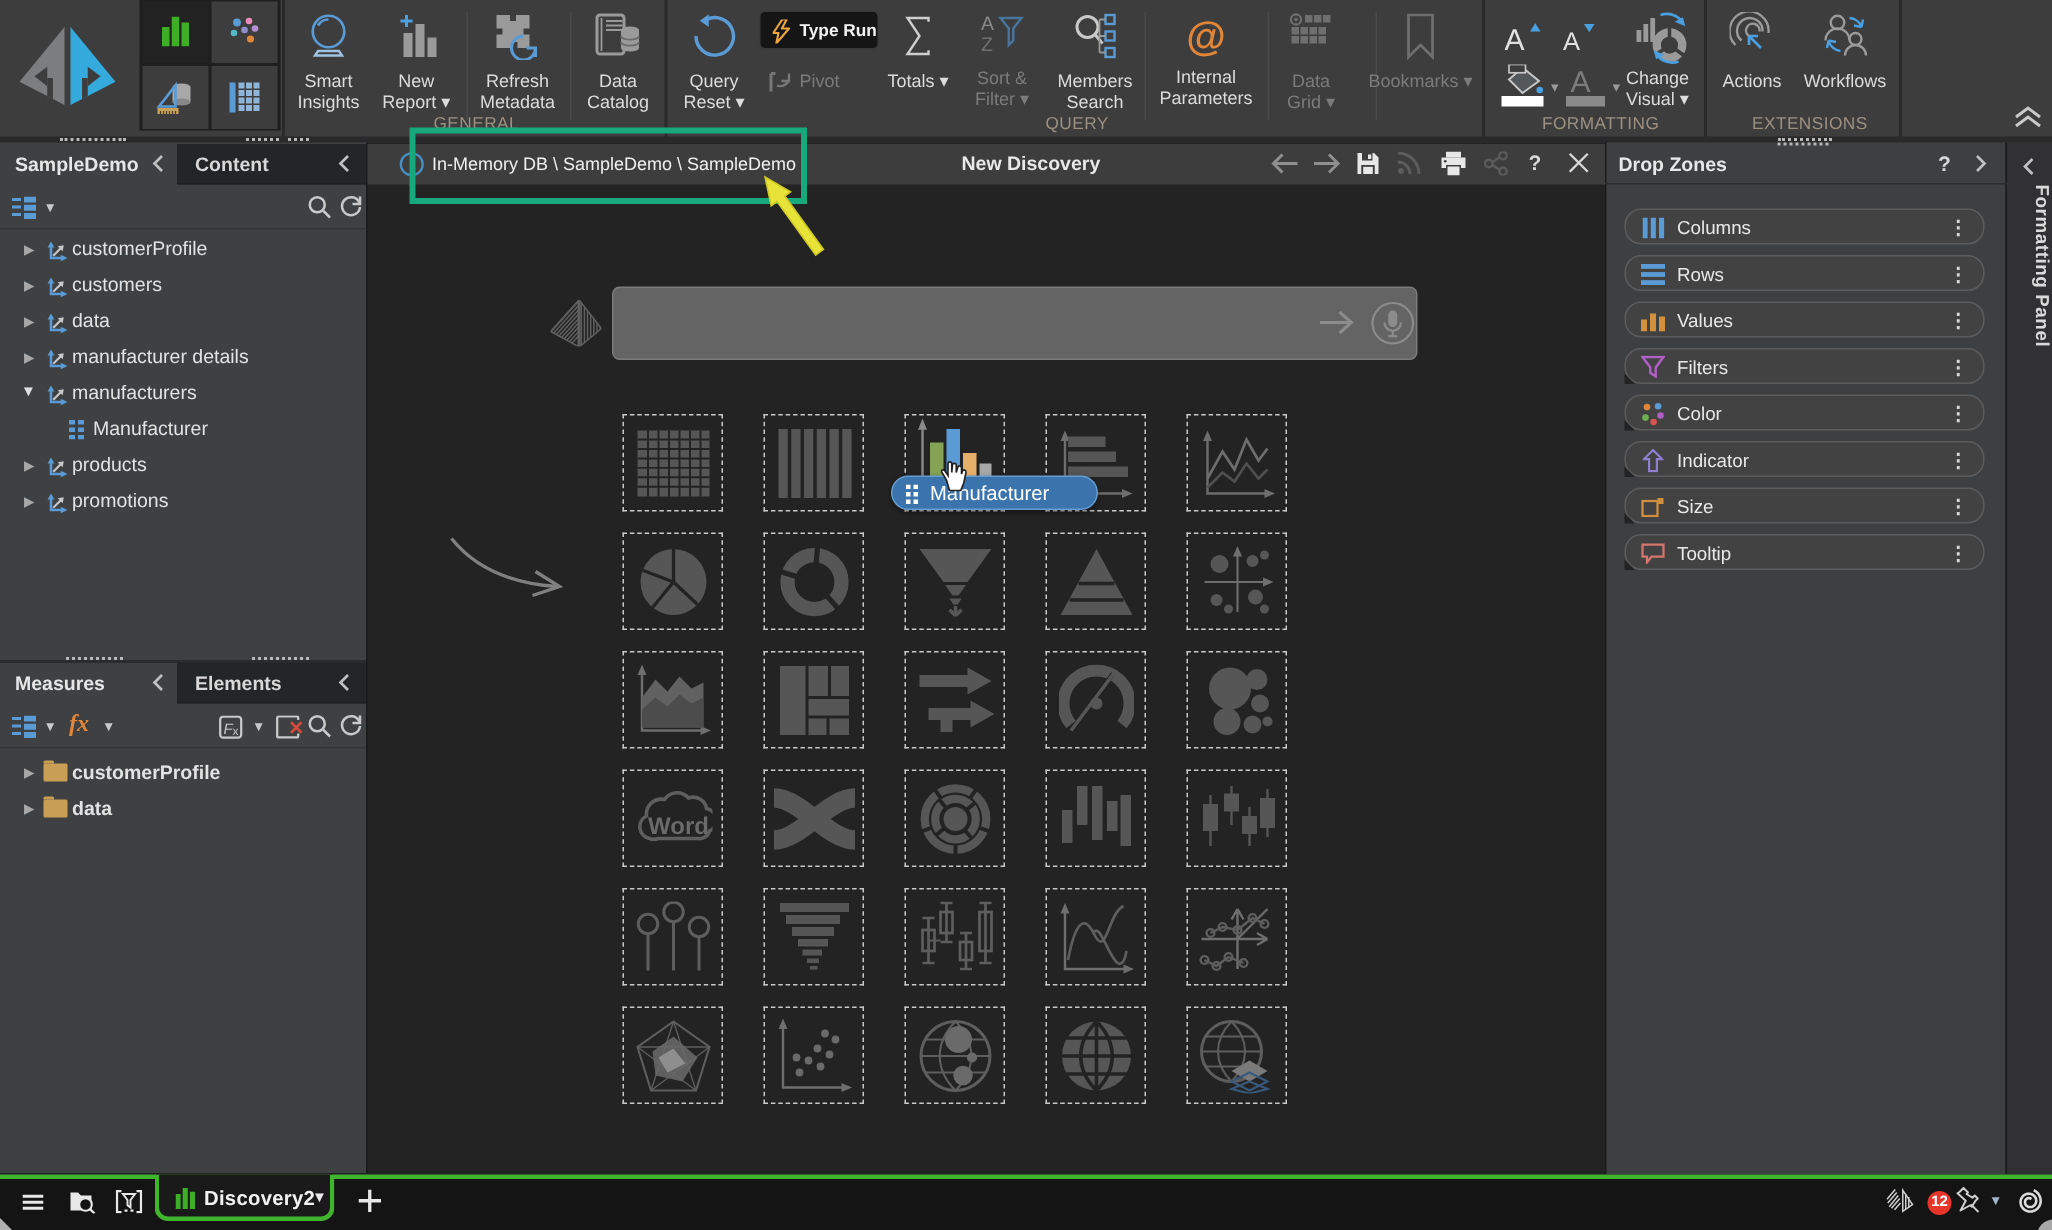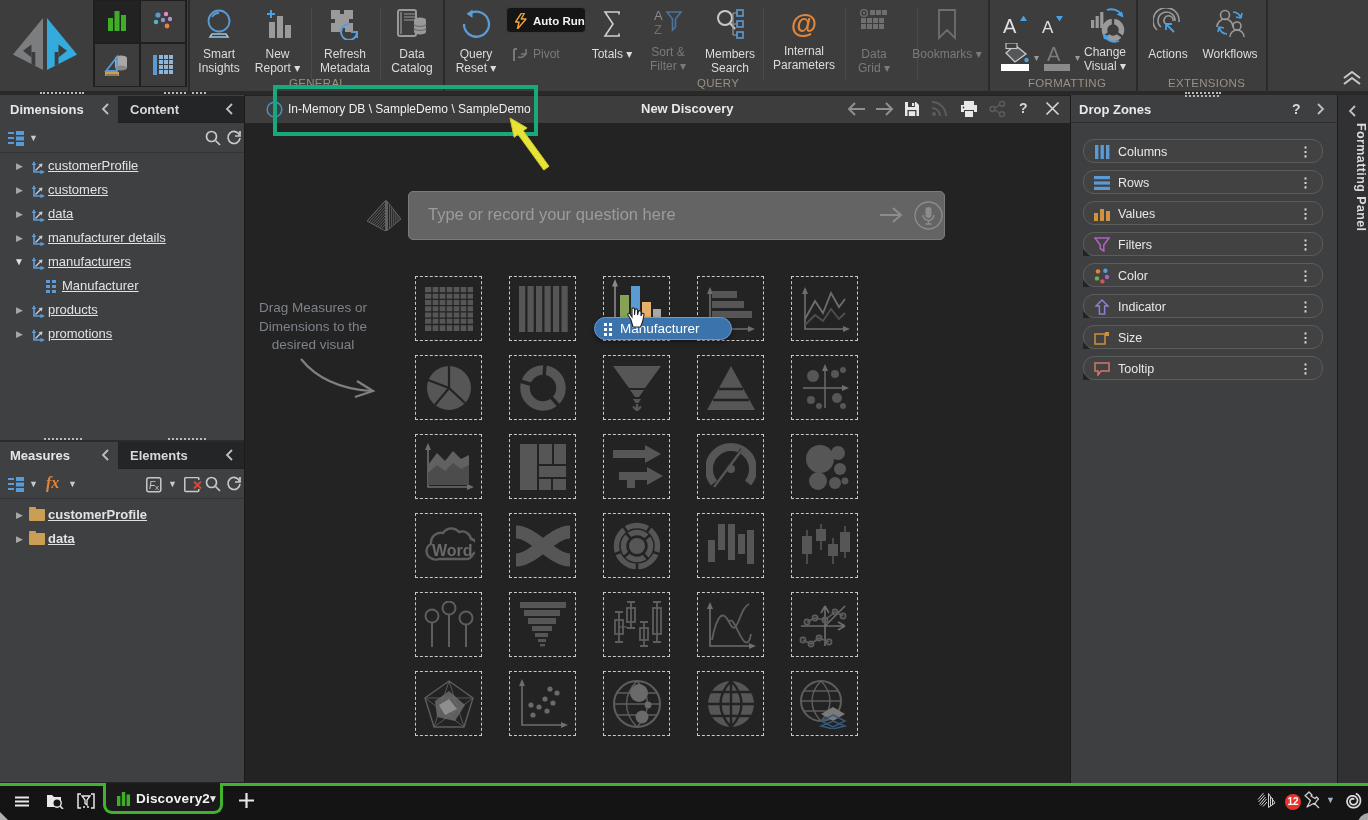--- a/index.html
+++ b/index.html
@@ -11,21 +11,21 @@
   .rsep { position:absolute; top:0; width:2px; height:95px; background:#2a2a2b; }
   .rsep2 { position:absolute; top:8px; width:1px; height:72px; background:#4a4a4a; }
   .rbtn { position:absolute; text-align:center; color:#dcdcdc; font-size:12px; line-height:14px; }
   .rbtn .lbl { margin-top:4px; }
   .dis { color:#7b7b7b; }
   .grplbl { position:absolute; top:77px; font-size:11.5px; color:#9a9183; letter-spacing:0.3px; }
   
   .ptab { position:absolute; height:27px; font-size:13px; font-weight:bold; color:#e6e6e6; line-height:27px; }
   .tree-row { position:absolute; left:0; width:244px; height:24px; font-size:13px; color:#e2e2e2; line-height:24px; }
   .tree-row .arr { position:absolute; left:16px; top:0; font-size:9px; color:#a8a8a8; }
-  .tree-row .txt { position:absolute; left:48px; top:0;text-decoration:underline; }
+  .tree-row .txt { position:absolute; left:48px; top:0; }
   .tree-row .hic { position:absolute; left:31px; top:5px; width:14px; height:14px; }
   .tree-row .fold { position:absolute; left:29px; top:6px; width:16px; height:12px; background:#c99e55; border-radius:1px; }
   .tree-row .fold::before { content:""; position:absolute; left:0; top:-2px; width:7px; height:2px; background:#c99e55; border-radius:1px 1px 0 0; }
   
   .dz { position:absolute; left:13px; width:240px; height:24px; background:#424243; border:1px solid #5c5c5d; border-radius:11px; }
   .dz .t { position:absolute; left:34px; top:4px; font-size:12.5px; color:#e8e8e8; line-height:16px; }
   .dz .dots { position:absolute; right:10px; top:4px; color:#d8d8d8; font-size:12px; letter-spacing:0; line-height:5px; }
   .dz .dots { font-size:13px; line-height:15px; font-weight:bold; }
   .dz .notch { position:absolute; left:-1px; bottom:-1px; width:0; height:0; border-left:7px solid #232324; border-top:7px solid transparent; }
   .viz { position:absolute; width:67px; height:65px; border:1px dashed #c9c9c9; }
@@ -155,21 +155,21 @@
     <svg width="34" height="32" viewBox="0 0 34 32">
         <path d="M12 5 A 12.5 12.5 0 1 1 5 16" fill="none" stroke="#5b9bd5" stroke-width="2.3"></path>
         <path d="M13.5 1.5 L7.5 5.8 L13.5 10 Z" fill="#5b9bd5"></path>
       </svg>
     <div class="lbl">Query<br>Reset ▾</div>
   </div>
   <div class="abs" style="left:506px;top:7px;width:80px;height:26px;background:#151515;border:1px solid #3a3a3a;border-radius:4px">
     <svg class="abs" style="left:8px;top:5px" width="12" height="16" viewBox="0 0 12 16">
         <path d="M6.5 0 L0.5 9 H4 L2.5 16 L11 6 H6.2 L9.5 0 Z" fill="none" stroke="#eda63a" stroke-width="1.4" stroke-linejoin="round"></path>
       </svg>
-    <span class="abs" style="left:26px;top:6.5px;color:#f2f2f2;font-size:11.5px;font-weight:bold;white-space:nowrap">Auto Run</span>
+    <span class="abs" style="left:26px;top:6.5px;color:#f2f2f2;font-size:11.5px;font-weight:bold;white-space:nowrap">Type Run</span>
   </div>
   <div class="rbtn dis" style="left:508px;top:47px;width:60px">
     <svg class="abs" style="left:4px;top:0" width="18" height="16" viewBox="0 0 18 16">
         <path d="M2 2 v12 M2 2 h3" stroke="#777" stroke-width="2" fill="none"></path>
         <path d="M6 10 a6 6 0 0 0 8 -4 M14 2 v5 h-5" stroke="#777" stroke-width="1.6" fill="none"></path>
       </svg>
     <div class="abs" style="left:25px;top:0">Pivot</div>
   </div>
   <div class="rbtn" style="left:586px;top:8px;width:52px">
     <svg width="26" height="32" viewBox="0 0 26 32">
@@ -292,21 +292,21 @@
   <svg class="abs" style="left:1342px;top:70px" width="20" height="16" viewBox="0 0 20 16">
       <path d="M2 8 L10 2 L18 8 M2 14 L10 8 L18 14" fill="none" stroke="#c9c9c9" stroke-width="2"></path>
     </svg>
 </div>
 <div id="leftpanel" class="abs" style="left:0;top:95px;width:245px;height:687px">
   <div class="abs" style="left:0;top:0;width:244px;height:687px;background:#3e4042"></div>
   <div class="abs" style="left:244px;top:0;width:1px;height:687px;background:#1a1a1a"></div>
 
   <div class="abs" style="left:0;top:1px;width:244px;height:27px;background:#3e4042"></div>
   <div class="abs" style="left:118px;top:1px;width:126px;height:27px;background:#242527;border-bottom:1px solid #202122"></div>
-  <div class="ptab" style="left:10px;top:1px">Dimensions</div>
+  <div class="ptab" style="left:10px;top:1px">SampleDemo</div>
   <div class="ptab" style="left:130px;top:1px;color:#d8d8d8">Content</div>
   <svg class="abs" style="left:101px;top:8px" width="8" height="12" viewBox="0 0 8 12">
       <path d="M7 1 L2 6 L7 11" fill="none" stroke="#c0c0c0" stroke-width="1.8"></path>
     </svg>
   <svg class="abs" style="left:225px;top:8px" width="8" height="12" viewBox="0 0 8 12">
       <path d="M7 1 L2 6 L7 11" fill="none" stroke="#c0c0c0" stroke-width="1.8"></path>
     </svg>
 
   <svg class="abs" style="left:7px;top:36px" width="17" height="15" viewBox="0 0 17 15">
       <g stroke="#5b9bd5" stroke-width="2" fill="none">
@@ -551,31 +551,29 @@
         <path d="M22.6 0 L22.6 31"></path>
         <path d="M24.7 0 L24.7 31"></path>
         <path d="M26.8 0 L26.8 31"></path>
         <path d="M28.9 0 L28.9 31"></path>
         <path d="M31.0 0 L31.0 31"></path>
         <path d="M33.1 0 L33.1 31"></path>
       </g>
       <path d="M19.5 0.5 L34 19 L19.5 31 Z M18.5 0.5 L0 21 L18.5 31 Z" fill="none" stroke="#606060" stroke-width="1"></path>
     </svg>
   <div class="abs" style="left:163px;top:96px;width:537px;height:49px;background:#646465;border:1px solid #7b7b7c;border-radius:5px"></div>
-  <span class="abs" style="left:183px;top:110px;font-size:16.5px;color:#9c9c9c">Type or record your question here</span>
   <svg class="abs" style="left:634px;top:112px" width="24" height="16" viewBox="0 0 24 16">
       <path d="M1 8 H21 M14 1 L22 8 L14 15" fill="none" stroke="#8c8c8c" stroke-width="2"></path>
     </svg>
   <svg class="abs" style="left:669px;top:106px" width="29" height="29" viewBox="0 0 29 29">
       <circle cx="14.5" cy="14.5" r="13.5" fill="none" stroke="#8c8c8c" stroke-width="1.4"></circle>
       <rect x="11.5" y="6" width="6" height="11" rx="3" fill="#8c8c8c"></rect>
       <path d="M9 14 a5.5 5.5 0 0 0 11 0 M14.5 19.5 v3.5 M11.5 23 h6" stroke="#8c8c8c" stroke-width="1.5" fill="none"></path>
     </svg>
 
-  <div class="abs" style="left:8px;top:204px;width:120px;text-align:center;font-size:13.5px;line-height:18.5px;color:#7e838a">Drag Measures or Dimensions to the desired visual</div>
   <svg class="abs" style="left:52px;top:262px" width="82" height="42" viewBox="0 0 82 42">
       <path d="M4 2 C 20 22, 45 32, 74 34" fill="none" stroke="#808080" stroke-width="2.2"></path>
       <path d="M60 24 L76 34 L58 40" fill="none" stroke="#808080" stroke-width="2.2"></path>
     </svg>
   <div id="vizgrid">
 
   <div class="viz" style="left:170px;top:181px">
         <svg width="50" height="46" viewBox="0 0 50 46">
           <rect x="1" y="1" width="48" height="44" fill="#565656"></rect>
           <g stroke="#232324" stroke-width="1.3">

